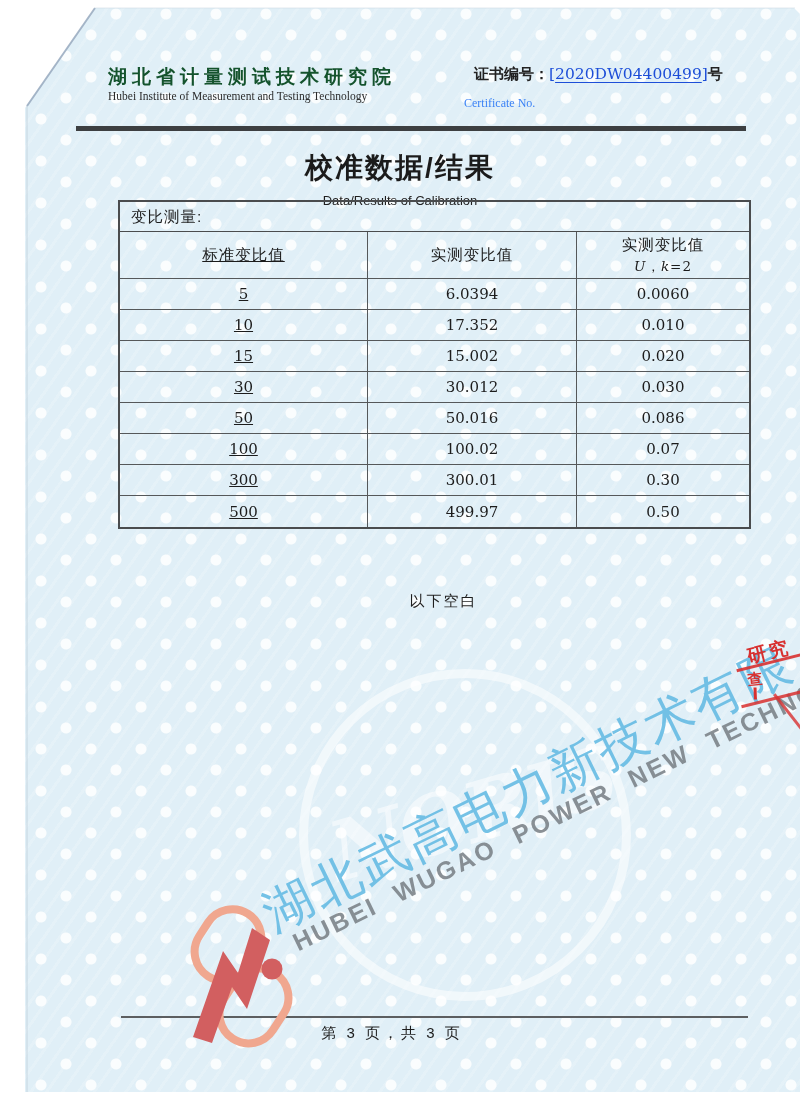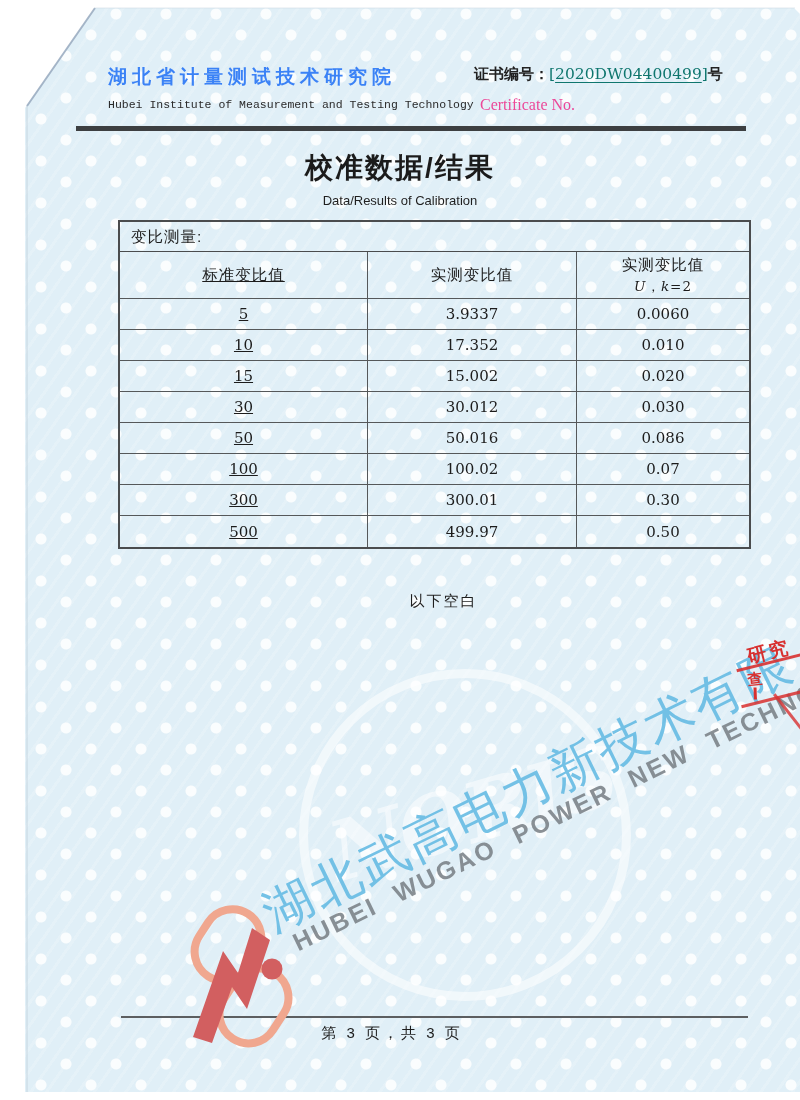--- a/index.html
+++ b/index.html
@@ -18,42 +18,42 @@
       radial-gradient(circle at 10px 10px, rgba(255,255,255,0.85) 5px, rgba(255,255,255,0) 6px),
       radial-gradient(circle at 10px 10px, rgba(255,255,255,0.85) 5px, rgba(255,255,255,0) 6px),
       repeating-linear-gradient(125deg, rgba(255,255,255,0.16) 0 3px, rgba(255,255,255,0) 3px 13px);
     background-size:50px 42px, 50px 42px, auto;
     background-position:6px 4px, 31px 25px, 0 0;
   }
   .edges { position:absolute; left:0; top:0; z-index:6; pointer-events:none; }
 
   
   .org-cn { position:absolute; left:108px; top:64px; z-index:4;
-    font-size:19px; font-weight:bold; letter-spacing:5px; color:#3b82f6; }
-  .org-en { position:absolute; left:108px; top:98px; z-index:4;
-    font-family:Liberation Mono, monospace; font-size:11.5px; color:#2b2b2b; }
+    font-size:19px; font-weight:bold; letter-spacing:5px; color:#14532d; }
+  .org-en { position:absolute; left:108px; top:90px; z-index:4;
+    font-family:Liberation Serif, serif; font-size:11.5px; color:#2b2b2b; }
   .cert-row { position:absolute; left:474px; top:65px; z-index:4; white-space:nowrap;
     font-size:15px; font-weight:bold; color:#222; }
   .cert-no { font-family:"DejaVu Serif", serif; font-weight:normal; font-size:15.5px;
-    color:#0f766e; }
+    color:#1d4ed8; }
   .cert-no .num { text-decoration:underline; text-underline-offset:3px; }
-  .cert-en { position:absolute; left:480px; top:96px; z-index:4;
-    font-family:"Liberation Serif", serif; font-size:16px; color:#ec4899; }
+  .cert-en { position:absolute; left:464px; top:96px; z-index:4;
+    font-family:"Liberation Serif", serif; font-size:12px; color:#3b82f6; }
   .rule { position:absolute; left:76px; top:126px; width:670px; height:4.5px;
     background:#3d3f41; z-index:4; }
 
   
   .title { position:absolute; left:0; top:149px; width:860px; text-align:center; z-index:4;
     font-size:28px; font-weight:bold; letter-spacing:2px; color:#1b1b1b;
     transform:translateX(-30px); }
   .subtitle { position:absolute; left:0; top:193px; width:860px; text-align:center; z-index:4;
     font-size:13px; color:#1f1f1f; transform:translateX(-30px); }
 
   
-  .cal-table { position:absolute; left:118px; top:220px; width:633px; z-index:4;
+  .cal-table { position:absolute; left:118px; top:200px; width:633px; z-index:4;
     border:2px solid #4a4c4e; color:#1c1c1c; }
   .t-section { height:30px; line-height:29px; padding-left:11px; font-size:15.5px;
     border-bottom:1.5px solid #4a4c4e; letter-spacing:1px; }
   .t-row { display:flex; border-bottom:1.5px solid #55585a; }
   .t-row:last-child { border-bottom:none; }
   .t-head { height:47px; }
   .t-data { height:31px; }
   .cell { display:flex; flex-direction:column; justify-content:center; align-items:center;
     text-align:center; }
   .c1 { width:248px; border-right:1.5px solid #55585a;text-decoration:underline; }
@@ -150,21 +150,21 @@
     <div class="t-row t-head">
       <div class="cell c1">标准变比值</div>
       <div class="cell c2">实测变比值</div>
       <div class="cell c3">
         <div>实测变比值</div>
         <div class="u-line"><span class="sym">U</span><span>，</span><span class="sym">k</span><span>=2</span></div>
       </div>
     </div>
     <div class="t-row t-data">
       <div class="cell c1">5</div>
-      <div class="cell c2">3.9337</div>
+      <div class="cell c2">6.0394</div>
       <div class="cell c3">0.0060</div>
     </div>
     <div class="t-row t-data">
       <div class="cell c1">10</div>
       <div class="cell c2">17.352</div>
       <div class="cell c3">0.010</div>
     </div>
     <div class="t-row t-data">
       <div class="cell c1">15</div>
       <div class="cell c2">15.002</div>

